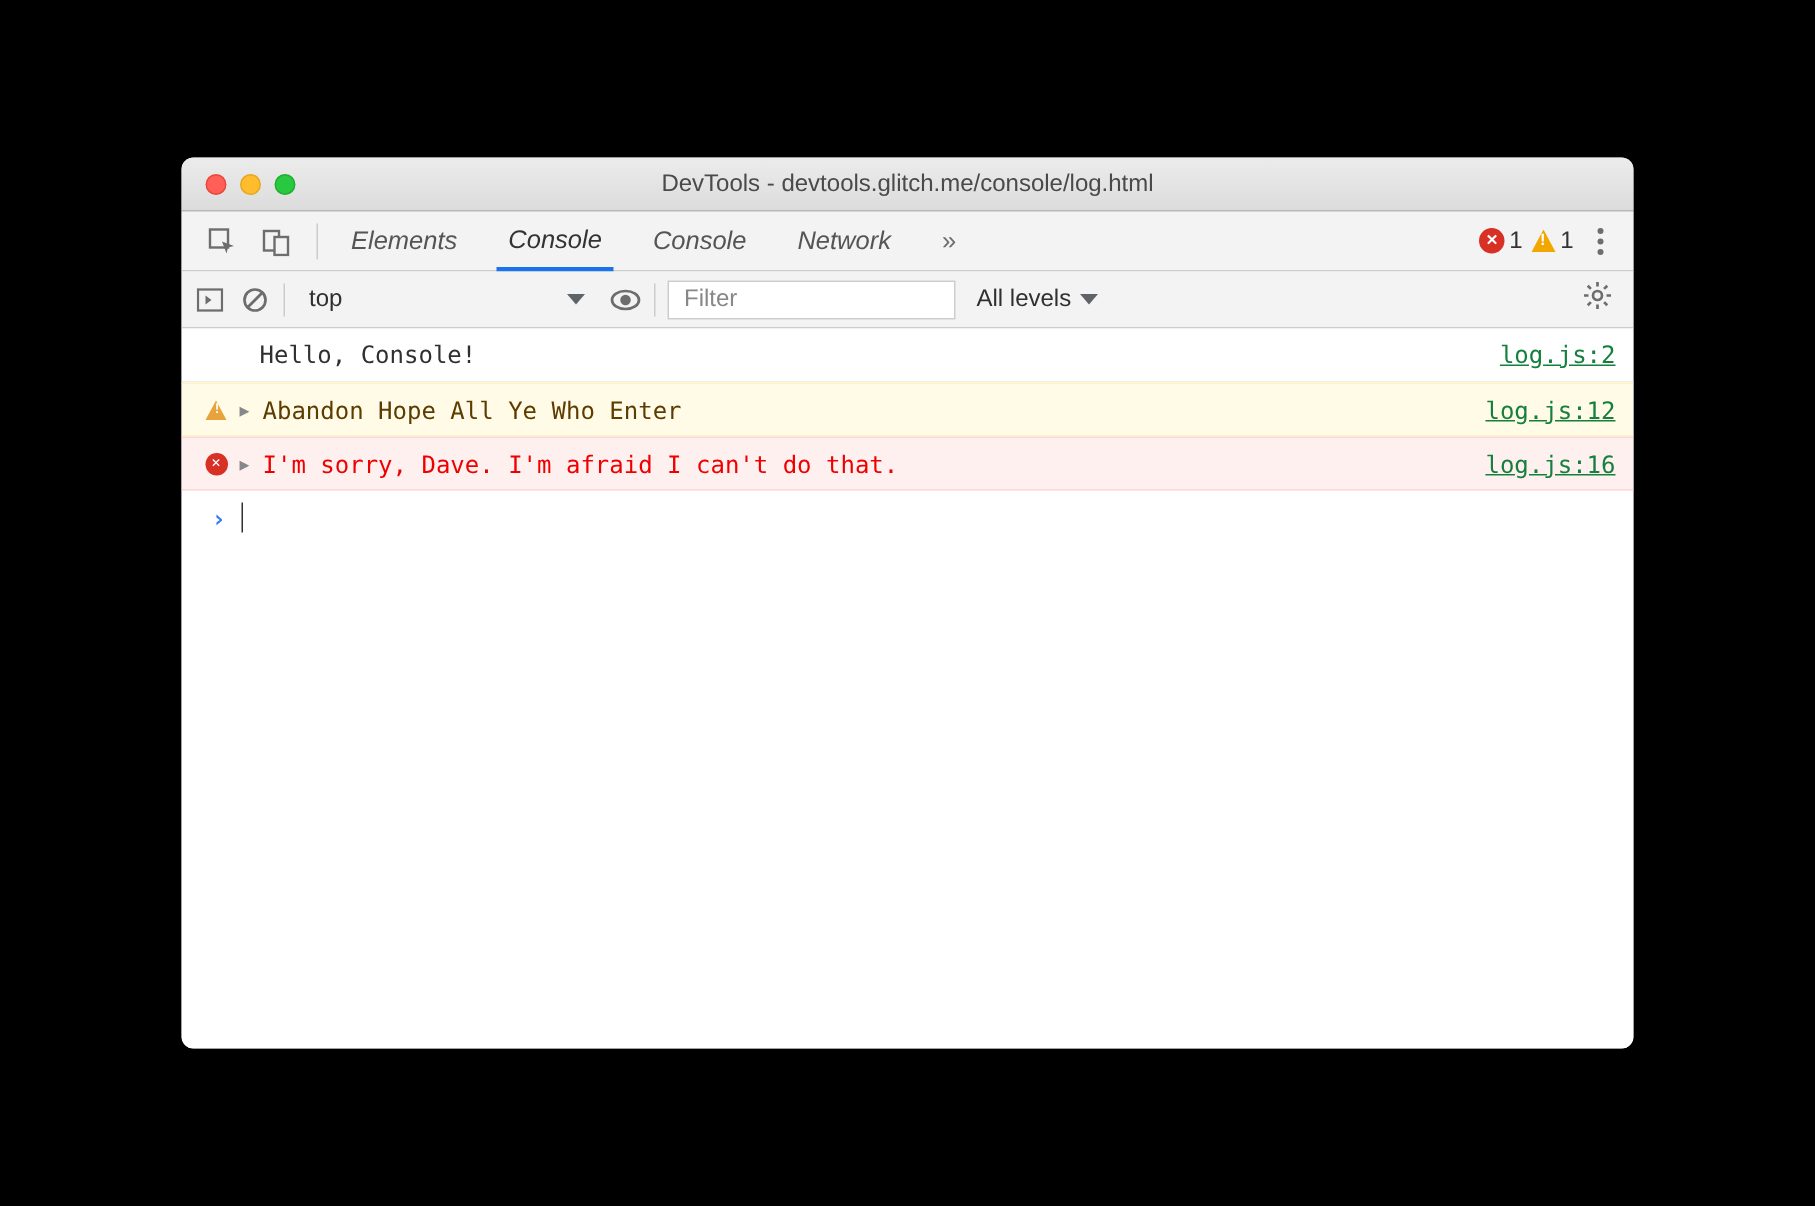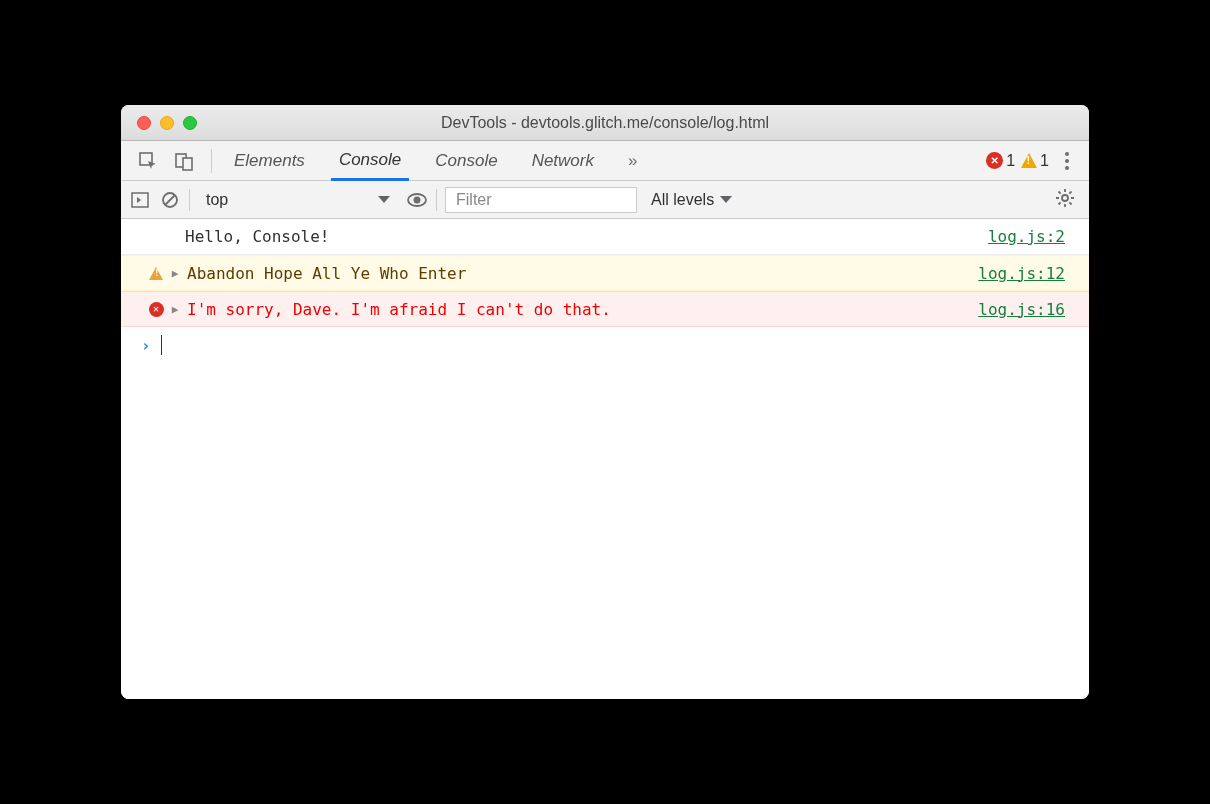--- a/index.html
+++ b/index.html
@@ -99,21 +99,21 @@
     padding:0 10px;
     font-size:16px;
     color:#333;
     width:192px;
   }
   .filter-input::placeholder { color:#888; }
   .levels { display:flex; align-items:center; gap:6px; color:#303030; padding:0 6px; }
   .gear { margin-left:auto; color:#6d6d6d; padding:0 6px; }
 
   .console-body { flex:1; background:#fff; font-family: Menlo, Consolas, monospace; font-size:16px; overflow:auto; }
-  .row { display:flex; align-items:center; height:36px; border-bottom:1px solid #eee; padding:0 24px; }
+  .row { display:flex; align-items:center; height:36px; border-bottom:1px solid #eee; padding:0 12px; }
   .row-icon { width:22px; display:flex; justify-content:center; }
   .row-arrow { width:16px; display:flex; justify-content:center; color:#888; font-size:11px; }
   .row-msg { flex:1; padding-left:4px; }
   .row-src { color:#15803d; text-decoration:underline; cursor:pointer; font-family: Menlo, Consolas, monospace; }
   .row.log .row-msg { color:#303030; padding-left: 40px; }
   .row.warn { background:#fffbe6; border-top:1px solid #fff4c3; border-bottom:1px solid #fff4c3; }
   .row.warn .row-msg { color:#5c3c00; }
   .row.error { background:#fff0f0; border-top:1px solid #ffd7d7; border-bottom:1px solid #ffd7d7; }
   .row.error .row-msg { color:#ef0000; }
   .prompt-row { display:flex; align-items:center; height:36px; padding:0 12px; }

